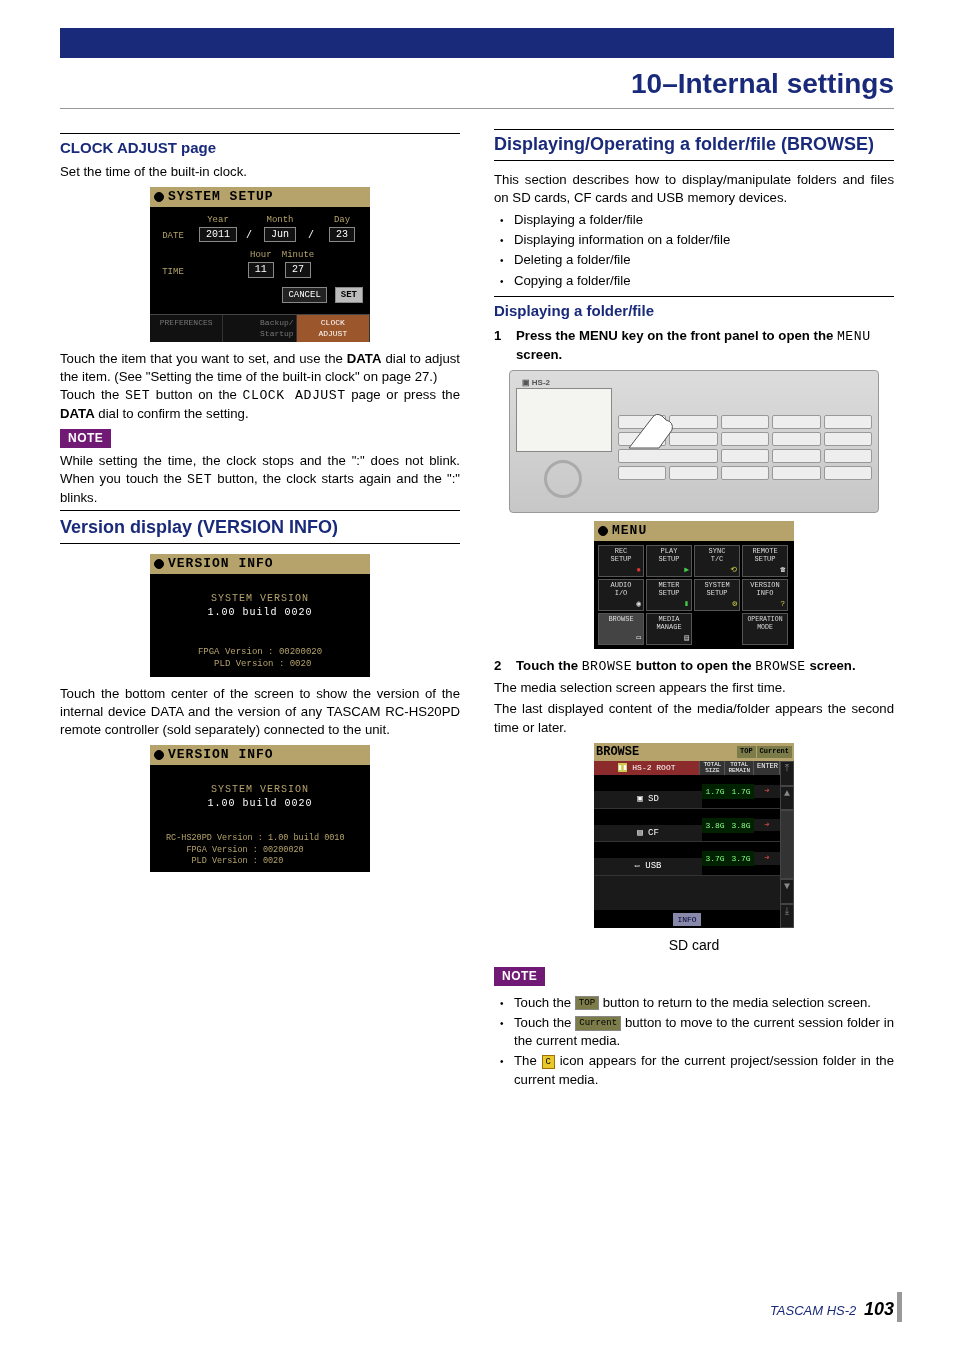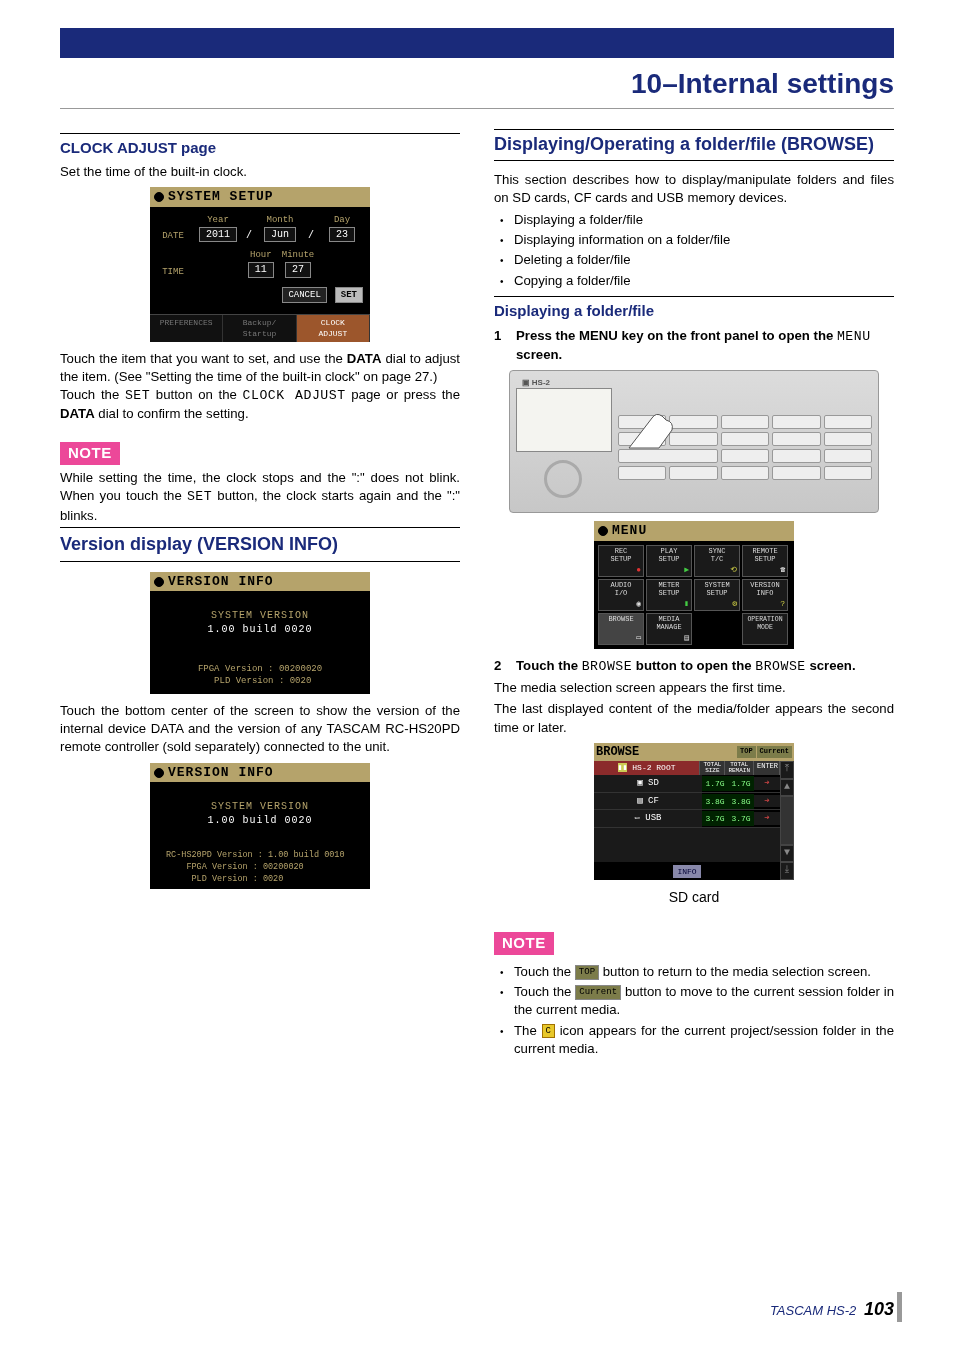--- a/index.html
+++ b/index.html
@@ -5,21 +5,21 @@
   * { box-sizing: border-box; margin: 0; padding: 0; }
   html, body { width: 954px; height: 1350px; background: #fff; font-family: "Myriad Pro", "Segoe UI", Arial, sans-serif; color: #000; }
   .page { position: relative; width: 954px; height: 1350px; padding: 28px 60px 30px 60px; }
   .header-bar { height: 30px; background: #1a2a7a; width: 100%; }
   .page-title { font-size: 28px; font-weight: 700; color: #1a2a7a; text-align: right; padding: 10px 0 8px 0; border-bottom: 1px solid #999; margin-bottom: 18px; }
   .columns { display: flex; gap: 34px; }
   .col { flex: 1; font-size: 13.2px; line-height: 1.38; }
   .col p, .col li { text-align: justify; }
   .h-sec { font-size: 15px; font-weight: 700; color: #1a2a7a; border-top: 1px solid #000; padding-top: 4px; margin-top: 6px; margin-bottom: 4px; }
   .h-major { font-size: 18px; font-weight: 700; color: #1a2a7a; border-top: 1px solid #000; border-bottom: 1px solid #000; padding: 4px 0; margin-top: 2px; margin-bottom: 10px; }
-  .note-label { display: inline-block; background: #ec4899; color: #fff; font-size: 15px; font-weight: 700; padding: 1px 8px; margin: 19px 0 4px 0; letter-spacing: 0.5px; }
+  .note-label { display: inline-block; background: #701a75; color: #fff; font-size: 12px; font-weight: 700; padding: 1px 8px; margin: 6px 0 4px 0; letter-spacing: 0.5px; }
   .mono { font-family: "Courier New", monospace; letter-spacing: 0.5px; }
   ul.bullets { list-style: none; margin: 4px 0 6px 6px; }
   ul.bullets li { position: relative; padding-left: 14px; margin-bottom: 2px; }
   ul.bullets li::before { content: "•"; position: absolute; left: 0; font-size: 10px; top: 3px; }
   .step { display: flex; gap: 10px; margin: 5px 0 3px 0; }
   .step .num { font-weight: 700; min-width: 12px; }
   .step .body { flex: 1; }
   .step-sub { margin-bottom: 3px; }
   .footer { position: absolute; bottom: 30px; right: 60px; font-size: 13px; font-style: italic; color: #1a2a7a; }
   .footer .pn { font-weight: 700; font-style: italic; font-size: 18px; margin-left: 4px; color: #000;}
@@ -46,21 +46,21 @@
   .c-red{color:#d33;} .c-grn{color:#4c4;} .c-yel{color:#cc4;}
   .menu-cell.sel { background:#444; }
 
   .browse { width: 200px; }
   .browse-head { display:flex; background:#b5a36b; color:#000; font-size:12px; font-weight:bold; align-items:center; padding:1px 2px;}
   .browse-head .sp{flex:1;}
   .browse-head .hb{ background:#7c7c4a; font-size:7px; padding:1px 3px; margin-left:1px; color:#000;}
   .browse-bar { display:flex; font-size:8px; background:#333; }
   .browse-bar div { padding:1px 3px; border-right:1px solid #555;}
   .browse-row { display:flex; font-size:9px; border-bottom:1px solid #333; align-items:center;}
-  .browse-row .nm{ flex:1; padding:2px 3px; background:#1a1a1a;}
+  .browse-row .nm{ flex:1; padding:2px 3px; background:#1a1a1a;margin-top:16px;}
   .browse-row .sz{ width:26px; text-align:center; background:#020; color:#8f8; font-size:8px; padding:2px 0;}
   .browse-row .ar{ width:26px; text-align:center; color:#c44; background:#1a1a1a;}
   .browse-side { background:#1a1a1a; width:14px; display:flex; flex-direction:column;}
   .browse-side div{ flex:1; border:1px solid #444; text-align:center; font-size:10px; color:#888;}
   .browse-main { display:flex;}
   .browse-left{ flex:1;}
   .info-btn{ background:#88a; color:#003; font-size:8px; padding:1px 4px; display:inline-block; margin:2px;}
 
   .device { display:inline-block; width:370px; background:linear-gradient(#dcdcdc,#c7c7c7); border:1px solid #999; border-radius:4px; padding:6px; font-size:7px; color:#555;}
   .device-inner{ display:flex; gap:6px; align-items:center;}
@@ -124,21 +124,21 @@
               </div>
               <div style="flex:1;"></div>
             </div>
             <div style="text-align:right; margin-top:8px;">
               <span class="lcd-btn">CANCEL</span>
               <span class="lcd-btn sel">SET</span>
             </div>
           </div>
           <div class="lcd-tabs">
             <div class="lcd-tab">PREFERENCES</div>
-            <div class="lcd-tab" style="white-space:pre;">Backup/
+            <div class="lcd-tab" style="white-space:pre;text-align:right;">Backup/
 Startup</div>
             <div class="lcd-tab active" style="white-space:pre;">CLOCK
 ADJUST</div>
           </div>
         </div>
       </div>
 
       <p><span>Touch the item that you want to set, and use the </span><span class="strong">DATA</span><span> dial to adjust the item. (See "Setting the time of the built-in clock" on page 27.)</span></p>
       <p><span>Touch the </span><span class="mono">SET</span><span> button on the </span><span class="mono">CLOCK ADJUST</span><span> page or press the </span><span class="strong">DATA</span><span> dial to confirm the setting.</span></p>
 

